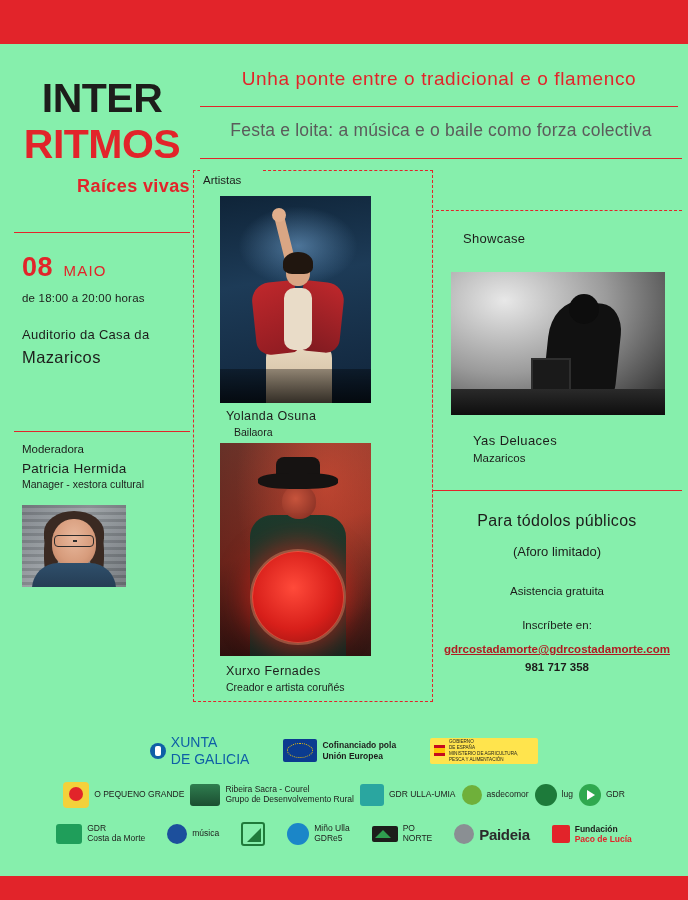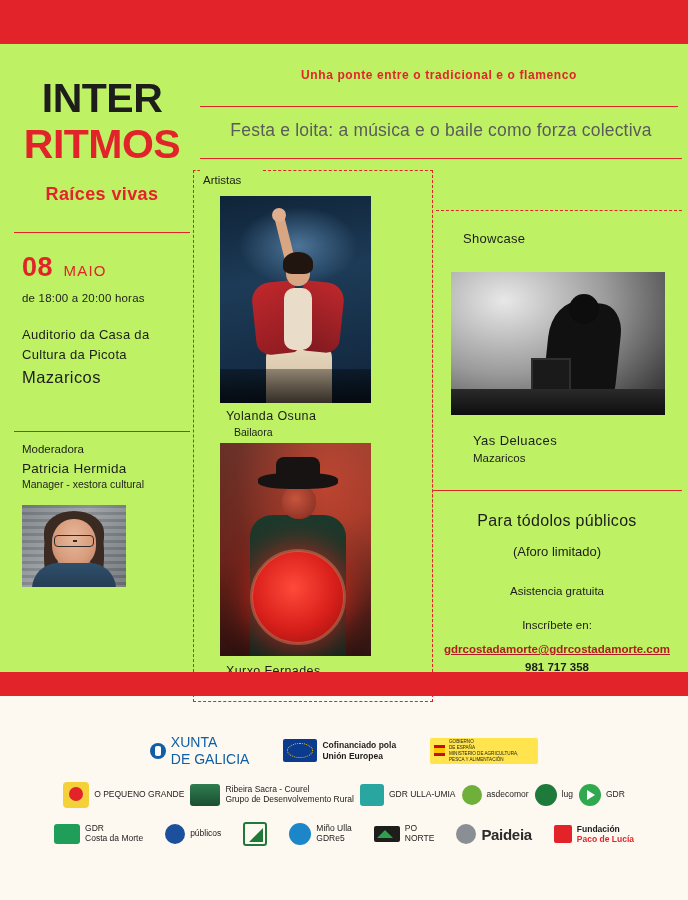--- a/index.html
+++ b/index.html
@@ -7,22 +7,22 @@
   body {
     width: 688px; height: 900px;
     background: #fdf8f0;
     font-family: "Liberation Sans", sans-serif;
     color: #1d1d1b;
     overflow: hidden;
     position: relative;
   }
   .poster {
     position: relative;
-    width: 688px; height: 696px;
-    background: #bef264;
+    width: 688px; height: 900px;
+    background: #86efac;
   }
   .topbar {
     position: absolute; left: 0; top: 0;
     width: 688px; height: 44px;
     background: #e2242a;
   }
   .bottombar {
     position: absolute; left: 0; bottom: 0;
     width: 688px; height: 24px;
     background: #e2242a;
@@ -50,22 +50,23 @@
     font-size: 41px;
     font-weight: bold;
     letter-spacing: -0.5px;
     color: #e2242a;
     line-height: 1.25;
   }
   .t-raices {
     font-size: 18px;
     font-weight: bold;
     color: #e2242a;
-    margin-top: 14px;
+    margin-top: 6px;
     letter-spacing: 0.4px;
+    text-align: right;
   }
   .hr-left {
     position: absolute;
     left: 0; width: 176px;
     border-top: 1.5px solid #e2242a;
   }
   .hr1 { top: 232px; }
   .hr2 { top: 431px; }
 
   .date-block {
@@ -141,21 +142,21 @@
   }
   .mod-photo .neck {
     position: absolute; left: 44px; top: 54px; width: 16px; height: 12px;
     background: #d79c7c;
   }
 
   
   .headline1 {
     position: absolute; left: 200px; top: 68px; width: 478px;
     text-align: center;
-    font-size: 12px; color: #e2242a; letter-spacing: 0.6px; font-weight: bold;
+    font-size: 19px; color: #e2242a; letter-spacing: 0.6px;
   }
   .hr-h1 {
     position: absolute; left: 200px; top: 106px; width: 478px;
     border-top: 1.5px solid #e2242a;
   }
   .headline2 {
     position: absolute; left: 200px; top: 120px; width: 482px;
     text-align: center;
     font-size: 17.5px; color: #5b5b5b; letter-spacing: 0.2px;
   }
@@ -442,21 +443,20 @@
   <div class="hr-left hr2" style="left:14px;"></div>
 
   <div class="date-block">
     <span class="d-day">08</span>
     <span class="d-month">MAIO</span>
     <div class="d-hours">de 18:00 a 20:00 horas</div>
   </div>
 
   <div class="venue">
     <div>Auditorio da Casa da</div>
-    <div>Cultura da Picota</div>
     <div class="city">Mazaricos</div>
   </div>
 
   <div class="mod-block">
     <div class="mod-role">Moderadora</div>
     <div class="mod-name">Patricia  Hermida</div>
     <div class="mod-sub">Manager -  xestora cultural</div>
   </div>
 
   <div class="mod-photo">
@@ -600,21 +600,21 @@
     <div class="logo-row row3">
       <div class="logo">
         <div class="l-gdr-costa"></div>
         <div class="logo-txt">
           <div>GDR</div>
           <div>Costa da Morte</div>
         </div>
       </div>
       <div class="logo">
         <div class="l-adercou"></div>
-        <div class="logo-txt">públicos</div>
+        <div class="logo-txt">música</div>
       </div>
       <div class="logo">
         <div class="l-tri"></div>
       </div>
       <div class="logo">
         <div class="l-minoulla"></div>
         <div class="logo-txt">
           <div>Miño Ulla</div>
           <div>GDRe5</div>
         </div>

